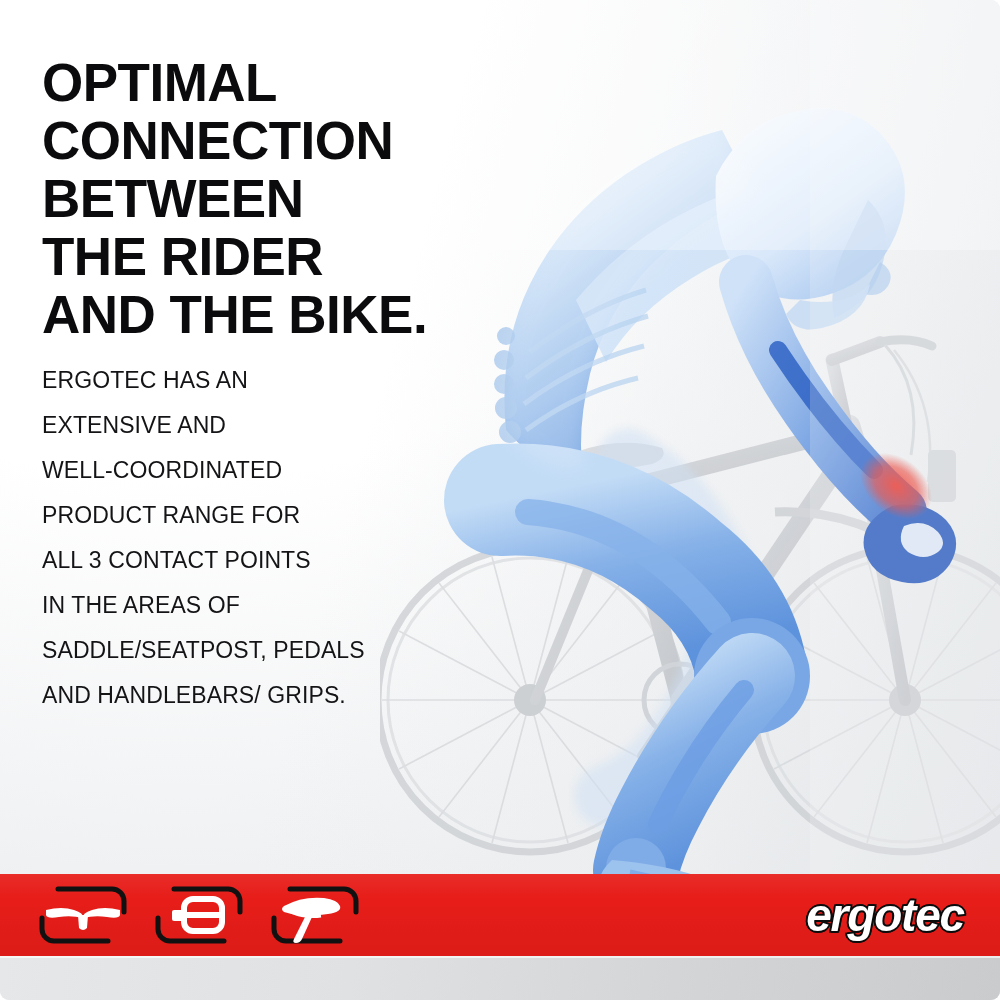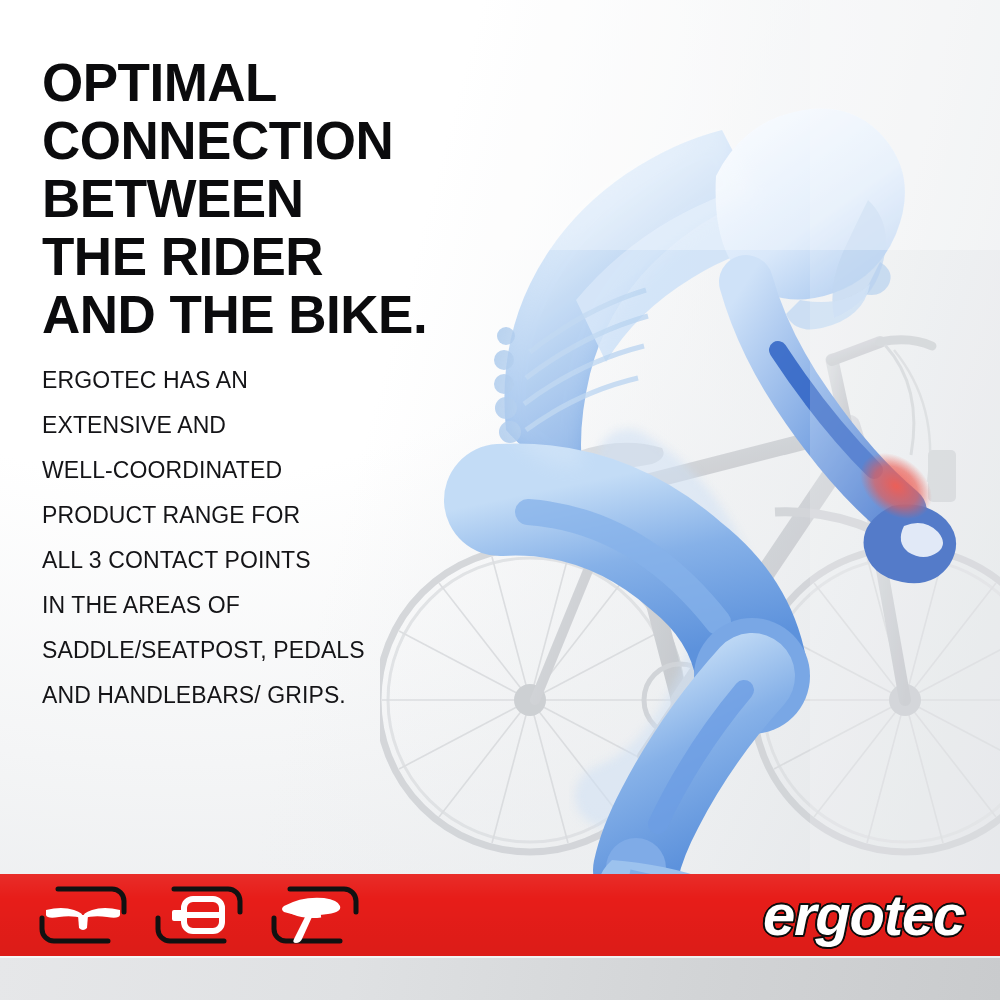--- a/index.html
+++ b/index.html
@@ -10,20 +10,21 @@
   body {
     font-family: "Liberation Sans", sans-serif;
   }
 
   #poster {
     position: relative;
     width: 1000px;
     height: 1000px;
     overflow: hidden;
     background: #ffffff;
+    border-radius: 9px;
   }
 
   
   .bg-base {
     position: absolute;
     inset: 0;
     background:
       radial-gradient(120% 95% at 18% 8%, #ffffff 0%, #ffffff 42%, #f4f5f6 72%, #e9ebed 100%);
   }
   .bg-sheen {
@@ -101,21 +102,21 @@
     width: 98px;
     height: 66px;
   }
   .pictogram svg { display: block; width: 100%; height: 100%; }
 
   .brand-logo {
     position: absolute;
     right: 36px;
     top: 50%;
     transform: translateY(-50%);
-    font-size: 58px;
+    font-size: 46px;
     line-height: 46px;
     font-weight: 700;
     font-style: italic;
     letter-spacing: -1.2px;
     color: #ffffff;
     -webkit-text-stroke: 3.5px #0c0c0c;
     paint-order: stroke fill;
     text-shadow:
       2px 0 0 #0c0c0c, -2px 0 0 #0c0c0c,
       0 2px 0 #0c0c0c, 0 -2px 0 #0c0c0c;

